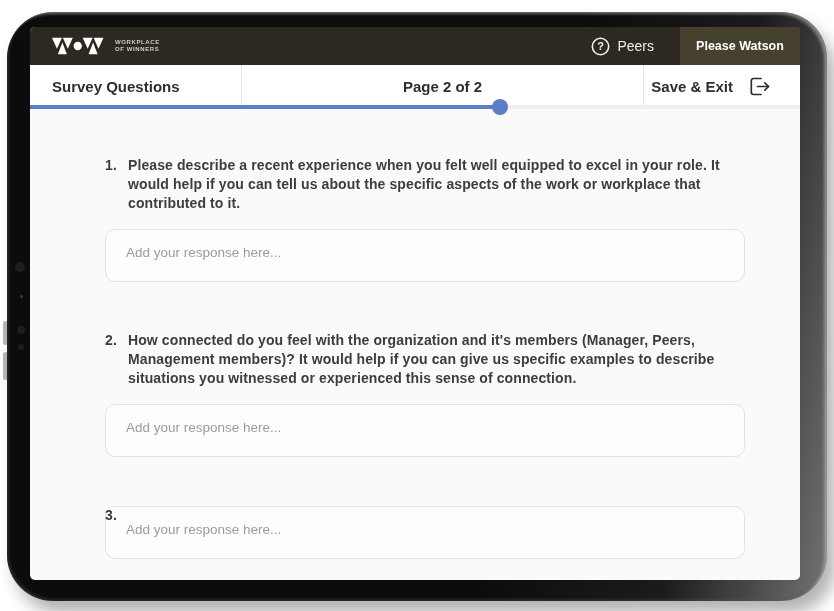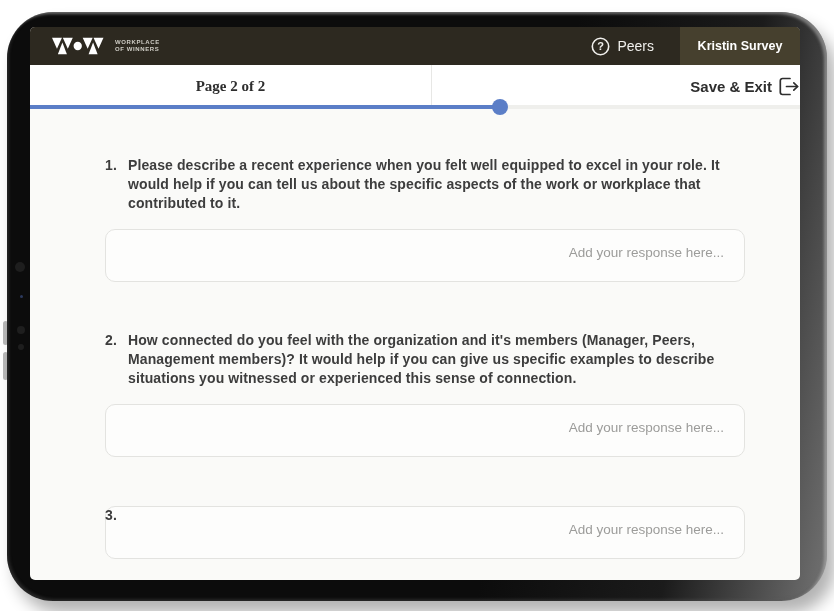--- a/index.html
+++ b/index.html
@@ -40,39 +40,39 @@
   .help { display:flex; align-items:center; gap:7px; color:#f0efec; font-size:14px;
           margin-right:26px; cursor:pointer; }
   .user-chip { width:120px; height:38px; background:#46402e; color:#ffffff;
                font-size:12.5px; font-weight:bold; display:flex; align-items:center;
                justify-content:center; cursor:pointer; }
 
   
   .subheader { height:42px; flex:0 0 42px; background:#ffffff; display:flex; position:relative; }
   .sh-sec { display:flex; align-items:center; height:100%; }
   .sh-left   { flex:0 0 212px; border-right:1px solid #e7e7e5; padding-left:22px; }
-  .sh-center { flex:0 0 402px; border-right:1px solid #e7e7e5; justify-content:center;font-family:Liberation Serif, serif; }
-  .sh-right  { flex:1; justify-content:flex-end; padding-right:0; gap:6px; cursor:pointer; }
+  .sh-center { flex:0 0 402px; border-right:1px solid #e7e7e5; justify-content:center; }
+  .sh-right  { flex:1; justify-content:flex-end; padding-right:29px; gap:16px; cursor:pointer; }
   .sh-title { font-size:15px; font-weight:bold; color:#2e2e2e; }
 
   .progress-track { position:absolute; left:0; bottom:-2px; width:100%; height:4px; background:#efefec; }
   .progress-fill  { position:relative; height:4px; background:#5b7ec7; width:61%; }
   .progress-dot   { position:absolute; right:-8px; top:-6px; width:16px; height:16px;
                     border-radius:50%; background:#5b7ec7; }
 
   
   .content { flex:1; overflow:hidden; padding-top:49px; }
   .question { width:640px; margin-left:75px; }
   .q-text { position:relative; padding-left:23px; font-size:14px; font-weight:bold;
             color:#3d3d3d; line-height:19px; letter-spacing:.1px; }
   .q-num { position:absolute; left:0; top:0; }
   .q-input { display:block; width:640px; height:53px; margin-top:16px; resize:none;
              border:1px solid #e3e3e0; border-radius:10px; background:#fdfdfc;
              padding:15px 20px; font-family:"Liberation Sans","DejaVu Sans",sans-serif;
-             font-size:13.5px; color:#444; outline:none;text-align:right; }
+             font-size:13.5px; color:#444; outline:none; }
   .q-input::placeholder { color:#9c9c9a; }
   .question + .question { margin-top:49px; }
 </style>
 </head>
 <body>
 
 <div class="stage">
 
   <div class="side-btn b1"></div>
   <div class="side-btn b2"></div>
@@ -105,25 +105,28 @@
         </div>
         <div class="appbar-spacer"></div>
         <div class="help">
           <svg width="19" height="19" viewBox="0 0 19 19">
             <circle cx="9.5" cy="9.5" r="8.2" fill="none" stroke="#f0efec" stroke-width="1.6"></circle>
             <text x="9.5" y="13.4" text-anchor="middle" font-size="11" font-weight="bold" fill="#f0efec" font-family="Liberation Sans, sans-serif">?</text>
           </svg>
           <span>Peers</span>
         </div>
         <div class="user-chip">
-          <span>Kristin Survey</span>
+          <span>Please Watson</span>
         </div>
       </div>
 
       <div class="subheader">
+        <div class="sh-sec sh-left">
+          <span class="sh-title">Survey Questions</span>
+        </div>
         <div class="sh-sec sh-center">
           <span class="sh-title">Page 2 of 2</span>
         </div>
         <div class="sh-sec sh-right">
           <span class="sh-title">Save &amp; Exit</span>
           <svg width="22" height="19" viewBox="0 0 22 19">
             <path d="M12 1.5 H4.5 a2.2 2.2 0 0 0 -2.2 2.2 v11.6 a2.2 2.2 0 0 0 2.2 2.2 H12" fill="none" stroke="#2e2e2e" stroke-width="1.7" stroke-linecap="round"></path>
             <line x1="8.5" y1="9.5" x2="19.5" y2="9.5" stroke="#2e2e2e" stroke-width="1.7" stroke-linecap="round"></line>
             <polyline points="15.8,5.8 19.6,9.5 15.8,13.2" fill="none" stroke="#2e2e2e" stroke-width="1.7" stroke-linecap="round" stroke-linejoin="round"></polyline>
           </svg>

